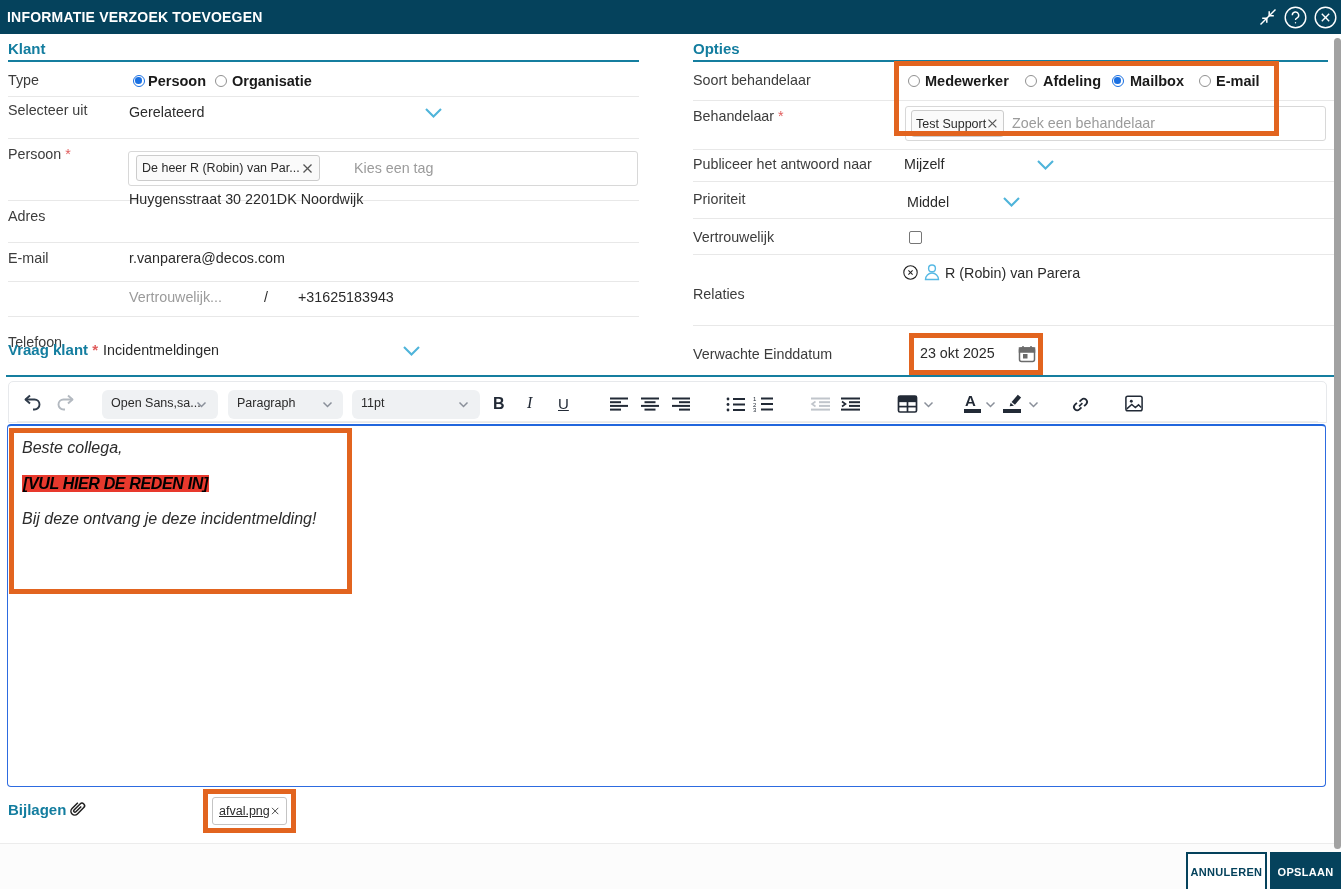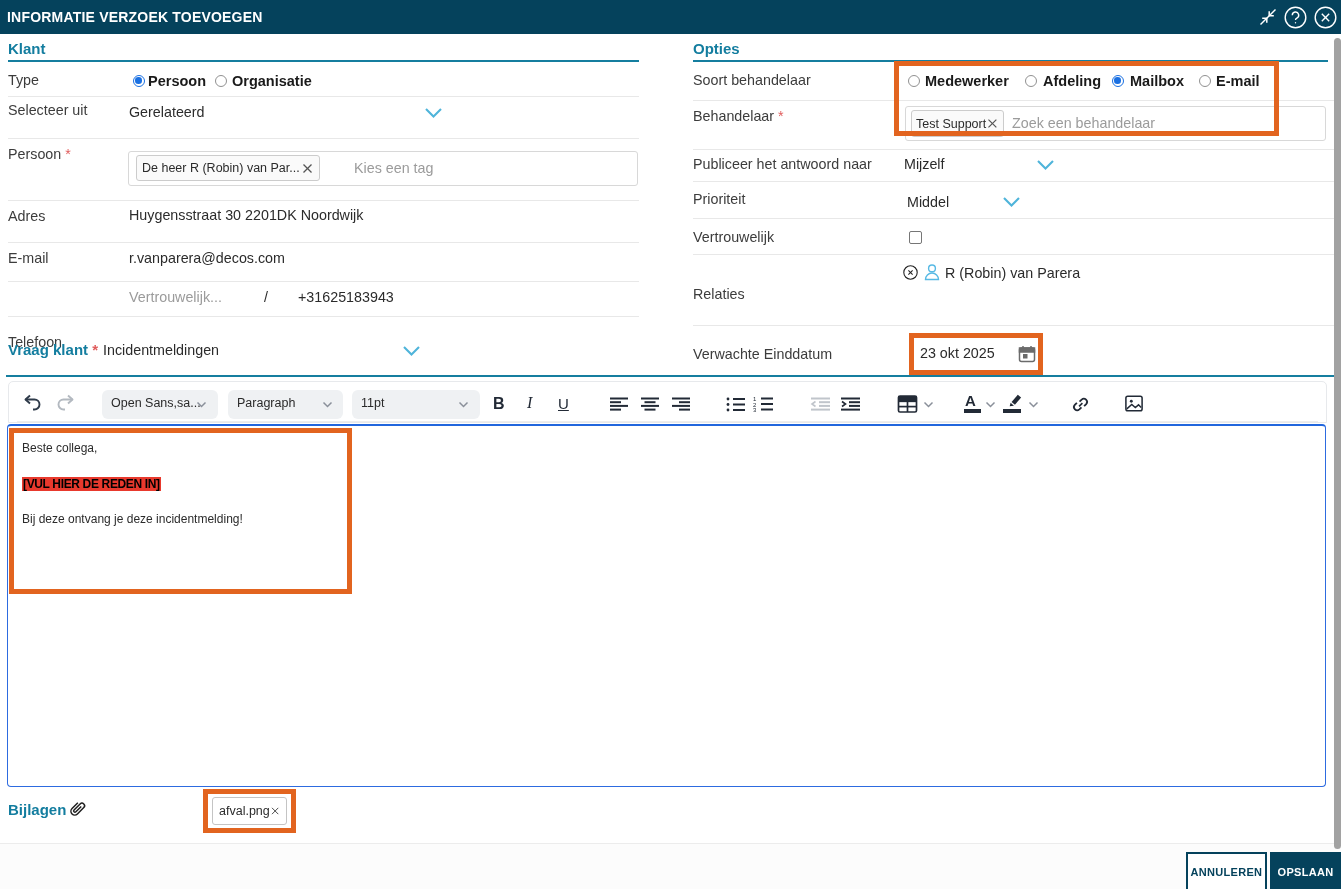--- a/index.html
+++ b/index.html
@@ -65,21 +65,21 @@
 <div class="lbl" style="left:8px;top:146px;">Persoon <span class="req">*</span></div>
 <div class="inputbox" style="left:128px;top:151px;width:510px;height:35px;"></div>
 <div class="chip" style="left:136px;top:155px;width:184px;height:26px;padding:0 5px;justify-content:space-between;">De heer R (Robin) van Par...<svg width="13" height="13" viewBox="0 0 13 13" stroke="#555" stroke-width="1.2">
       <line x1="2.5" y1="2.5" x2="10.5" y2="10.5"></line>
       <line x1="10.5" y1="2.5" x2="2.5" y2="10.5"></line>
     </svg></div>
 <div class="ph" style="left:327px;top:160px;margin-left:27px;">Kies een tag</div>
 <div class="sepL" style="top:200px;"></div>
 
 <div class="lbl" style="left:8px;top:208px;">Adres</div>
-<div class="val" style="left:129px;top:207px;">Huygensstraat 30 2201DK Noordwijk</div>
+<div class="val" style="left:129px;top:191px;">Huygensstraat 30 2201DK Noordwijk</div>
 <div class="sepL" style="top:242px;"></div>
 
 <div class="lbl" style="left:8px;top:250px;">E-mail</div>
 <div class="val" style="left:129px;top:250px;">r.vanparera@decos.com</div>
 <div class="sepL" style="top:281px;"></div>
 
 <div class="lbl" style="left:8px;top:289px;margin-top:45px;">Telefoon</div>
 <div class="ph" style="left:129px;top:289px;">Vertrouwelijk...</div>
 <div class="val" style="left:264px;top:289px;">/</div>
 <div class="val" style="left:298px;top:289px;">+31625183943</div>
@@ -272,36 +272,36 @@
   <path d="M9 6.5 l2.2-2.2 a3.4 3.4 0 0 1 4.8 4.8 L13.8 11.3"></path>
   <path d="M11 12.5 l-2.2 2.2 a3.4 3.4 0 0 1 -4.8 -4.8 L6.2 7.7"></path>
 </svg>
 
 <svg class="abs" style="left:1125px;top:395px;" width="18" height="17" viewBox="0 0 20 18" fill="none" stroke="#222a36" stroke-width="1.7">
   <rect x="1" y="1" width="18" height="16" rx="2"></rect>
   <circle cx="7" cy="6.5" r="1.6" fill="#222a36" stroke="none"></circle>
   <path d="M2 15 l5.5-5 4 3.5 3.5-3 3 3" stroke-width="1.6"></path>
 </svg>
 
-<div class="abs" style="left:22px;top:439px;font-size:12px;line-height:18.5px;color:#2b2b2b;">
+<div class="abs" style="left:22px;top:439px;font-size:16px;line-height:18.5px;color:#2b2b2b;font-style:italic;">
   <div>Beste collega,</div>
   <div style="height:17px;"></div>
   <div style="font-weight:bold;letter-spacing:-0.35px;"><span style="background:#e8392d;color:#000;padding:0 1px;">[VUL HIER DE REDEN IN]</span></div>
   <div style="height:17px;"></div>
   <div>Bij deze ontvang je deze incidentmelding!</div>
   <div style="height:17px;"></div>
 </div>
 
 <div class="sec" style="left:8px;top:801px;">Bijlagen</div>
 <svg class="abs" style="left:66px;top:798px;" width="22" height="22" viewBox="0 0 22 22" fill="none" stroke="#1f1f1f" stroke-width="1.5">
   <g transform="rotate(45 11 11)">
     <path d="M7.2 6 v8.2 a3.8 3.8 0 0 0 7.6 0 V5.2 a2.6 2.6 0 0 0 -5.2 0 v8.6 a1.3 1.3 0 0 0 2.6 0 V6.2"></path>
   </g>
 </svg>
-<div class="chip" style="left:212px;top:797px;width:75px;height:28px;padding:8px 6px;background:#fff;border-color:#c4c4c4;justify-content:flex-start;">afval.png<svg width="14" height="14" viewBox="0 0 13 13" stroke="#333" stroke-width="1.1">
+<div class="chip" style="left:212px;top:797px;width:75px;height:28px;padding:8px 6px;background:#fff;border-color:#c4c4c4;justify-content:flex-start;text-decoration:underline;">afval.png<svg width="14" height="14" viewBox="0 0 13 13" stroke="#333" stroke-width="1.1">
       <line x1="2.5" y1="2.5" x2="10.5" y2="10.5"></line>
       <line x1="10.5" y1="2.5" x2="2.5" y2="10.5"></line>
     </svg></div>
 
 <div class="abs" style="left:0;top:843px;width:1341px;height:46px;background:#fcfcfc;border-top:1px solid #ececec;box-sizing:border-box;"></div>
 <div class="abs" style="left:1186px;top:852px;width:81px;height:40px;background:#fff;border:2px solid #05425c;box-sizing:border-box;color:#05425c;font-size:11px;font-weight:bold;letter-spacing:.3px;display:flex;align-items:center;justify-content:center;">ANNULEREN</div>
 <div class="abs" style="left:1270px;top:852px;width:71px;height:40px;background:#05425c;color:#fff;font-size:11px;font-weight:bold;letter-spacing:.3px;display:flex;align-items:center;justify-content:center;">OPSLAAN</div>
 
 <div class="abs" style="left:1334px;top:38px;width:7px;height:811px;background:#a2a2a2;border-radius:4px;"></div>
 

